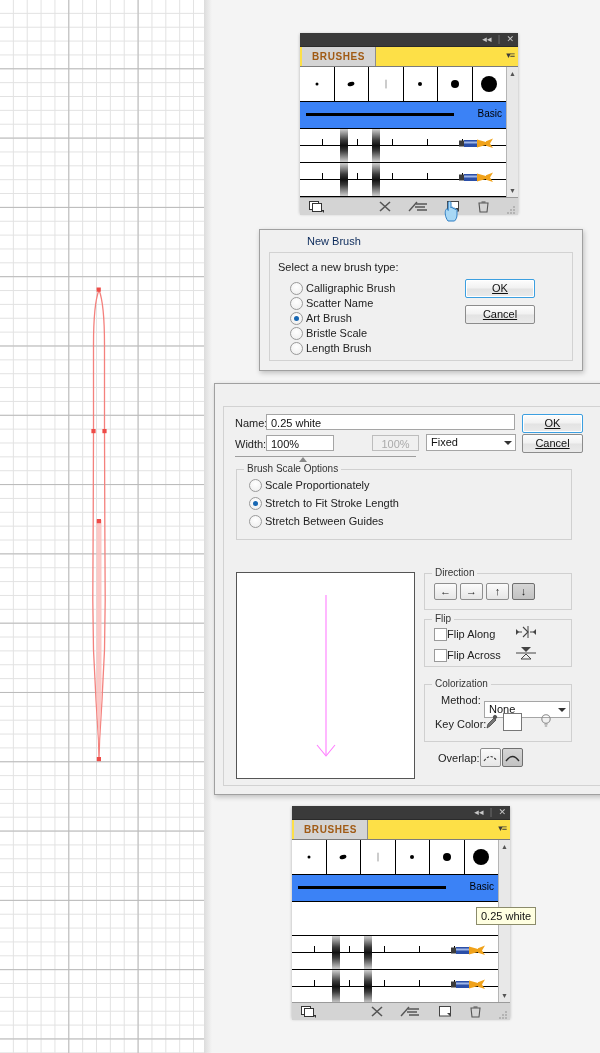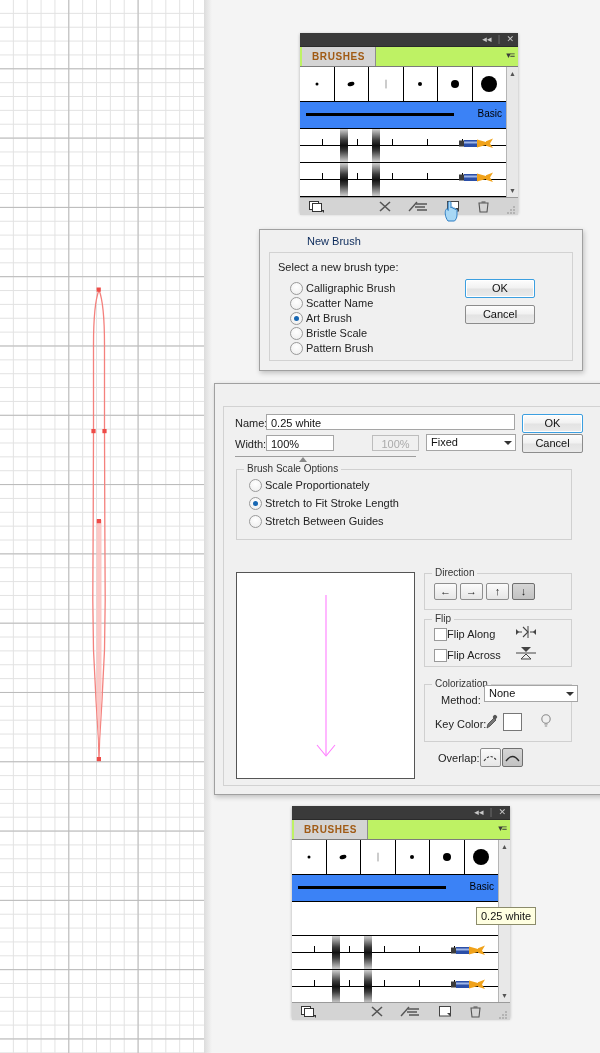--- a/index.html
+++ b/index.html
@@ -33,21 +33,21 @@
   #artwork{position:absolute;left:0;top:0;width:204px;height:1053px;}
 
   
   .panel{position:absolute;background:#d8d8d8;
     box-shadow:0 1px 3px rgba(0,0,0,.28);}
   .panel-titlebar{height:13px;background:#3a3a3a;position:relative;
      border-bottom:1px solid #2a2a2a;}
   .tb-btns{position:absolute;right:4px;top:1px;display:flex;gap:6px;align-items:center;}
   .tb-btns span{font-size:9px;color:#c8c8c8;line-height:11px;font-family:"DejaVu Sans",sans-serif;}
   .tb-sep{color:#777 !important;}
-  .tab-row{height:19px;background:#bef264;position:relative;
+  .tab-row{height:19px;background:#fde047;position:relative;
      border-bottom:1px solid #7c7c7c;}
   .tab{position:absolute;left:2px;top:0;height:19px;background:#d4d4d4;
      padding:0 10px;line-height:19px;font-size:10px;font-weight:bold;
      letter-spacing:.6px;color:#a05a14;border-right:1px solid #8d8d8d;}
   .panel-menu{position:absolute;right:4px;top:3px;font-size:9px;color:#3a3a3a;
      letter-spacing:-1px;}
   .panel-menu i{font-style:normal;}
 
   
   .brush-body{background:#ffffff;position:relative;}
@@ -90,21 +90,21 @@
   .grp-lbl{position:absolute;top:-7px;left:7px;background:#f0f0f0;
      padding:0 3px;font-size:10px;color:#333;}
   .radio{position:absolute;width:11px;height:11px;border-radius:50%;
      border:1px solid #9a9a9a;background:
         radial-gradient(circle at 50% 35%,#ffffff 0%,#ececec 100%);}
   .radio.on::after{content:"";position:absolute;left:2.5px;top:2.5px;
      width:5px;height:5px;border-radius:50%;background:#1767b3;}
   .rlbl{position:absolute;font-size:11px;color:#222;}
   .btn{position:absolute;height:17px;border:1px solid #8c8c8c;border-radius:2px;
      background:linear-gradient(to bottom,#fdfdfd 0%,#f1f1f1 48%,#e3e3e3 52%,#eaeaea 100%);
-     text-align:center;font-size:11px;color:#111;line-height:16px;}
+     text-align:center;font-size:11px;color:#111;line-height:16px;text-decoration:underline;}
   .btn.focus{border:1px solid #3c9fe0;box-shadow:inset 0 0 0 1px #fff;}
   .field{position:absolute;background:#fff;border:1px solid #a5a5a5;
      font-size:11px;color:#111;line-height:16px;padding:0 4px;height:16px;
      box-sizing:border-box;}
   .field.dis{background:#f0f0f0;color:#aaa;border:1px solid #bdbdbd;}
   .lbl{position:absolute;font-size:11px;color:#222;}
   .sel{position:absolute;background:#fff;border:1px solid #a5a5a5;height:17px;
      box-sizing:border-box;font-size:11px;line-height:15px;padding:0 4px;color:#111;}
   .sel-arrow{position:absolute;right:3px;top:6px;width:0;height:0;
      border-left:4px solid transparent;border-right:4px solid transparent;
@@ -271,21 +271,21 @@
     <div class="radio" style="left:20px;top:44px;"></div>
     <div class="rlbl" style="left:36px;top:44px;">Scatter Name</div>
 
     <div class="radio on" style="left:20px;top:59px;"></div>
     <div class="rlbl" style="left:36px;top:59px;">Art Brush</div>
 
     <div class="radio" style="left:20px;top:74px;"></div>
     <div class="rlbl" style="left:36px;top:74px;">Bristle Scale</div>
 
     <div class="radio" style="left:20px;top:89px;"></div>
-    <div class="rlbl" style="left:36px;top:89px;">Pattern Brush</div>
+    <div class="rlbl" style="left:36px;top:89px;">Length Brush</div>
 
     <div class="btn focus" style="left:195px;top:26px;width:68px;">OK</div>
     <div class="btn" style="left:195px;top:52px;width:68px;">Cancel</div>
   </div>
 </div>
 
 <div class="dlg" style="left:214px;top:383px;width:367px;height:410px;">
   <div class="dlg-inner" style="position:absolute;left:8px;top:22px;right:8px;bottom:8px;">
 
     <div class="lbl" style="left:11px;top:10px;">Name:</div>
@@ -353,21 +353,21 @@
       <svg style="position:absolute;left:90px;top:26px;width:22px;height:14px;" viewBox="0 0 22 14">
         <path d="M1 7 H21" stroke="#444" stroke-width="1"></path>
         <polygon points="6,1 16,1 11,6" fill="#444"></polygon>
         <polygon points="6,13 16,13 11,8" fill="none" stroke="#444" stroke-width="1"></polygon>
       </svg>
     </div>
 
     <div class="grp" style="left:200px;top:277px;width:146px;height:56px;">
       <div class="grp-lbl">Colorization</div>
       <div class="lbl" style="left:16px;top:9px;">Method:</div>
-      <div class="sel" style="left:59px;top:0;width:94px;">
+      <div class="sel" style="left:59px;top:16px;width:86px;">
         <span>None</span>
         <span class="sel-arrow"></span>
       </div>
       <div class="lbl" style="left:10px;top:33px;">Key Color:</div>
       <svg style="position:absolute;left:61px;top:29px;width:12px;height:15px;" viewBox="0 0 12 15">
         <path d="M1 14 L2 10 L8 4 L10 6 L4 12 Z" fill="#777" stroke="#444" stroke-width=".8"></path>
         <rect x="7" y="1" width="4" height="4" rx="1.5" fill="#555" transform="rotate(45 9 3)"></rect>
       </svg>
       <div class="swatch" style="left:78px;top:28px;width:17px;height:16px;"></div>
       <svg style="position:absolute;left:115px;top:28px;width:12px;height:16px;" viewBox="0 0 12 16">

